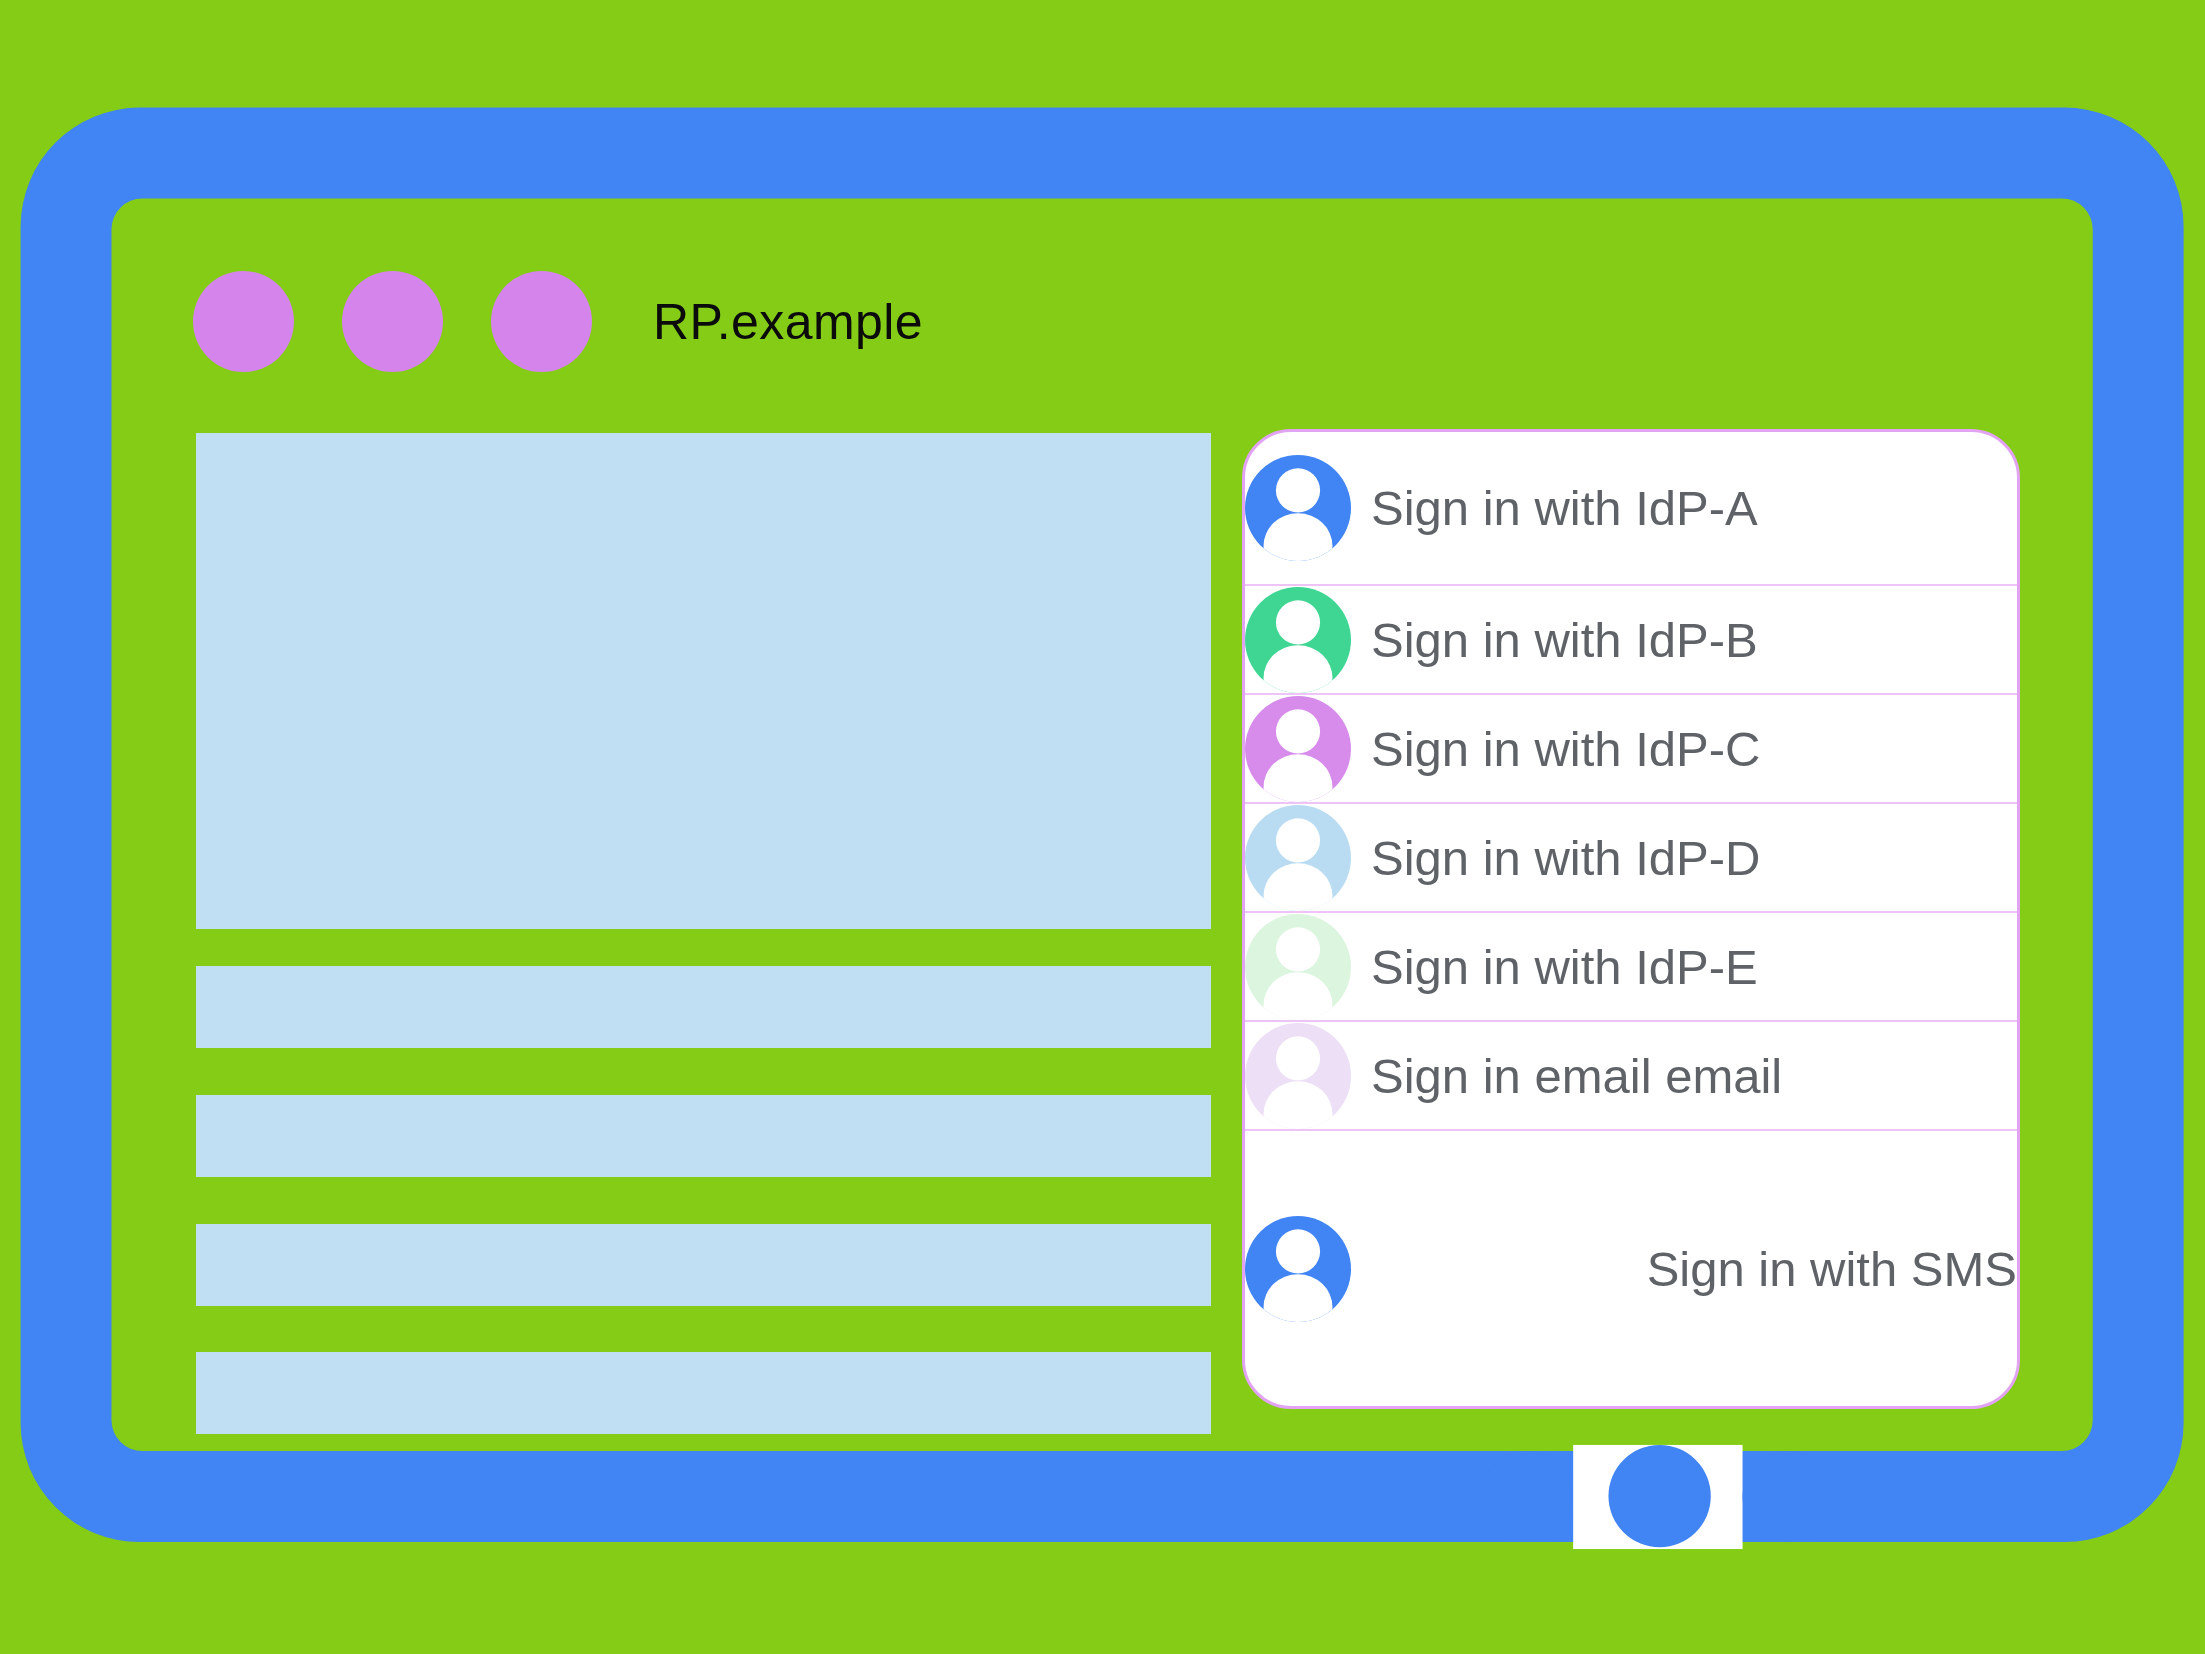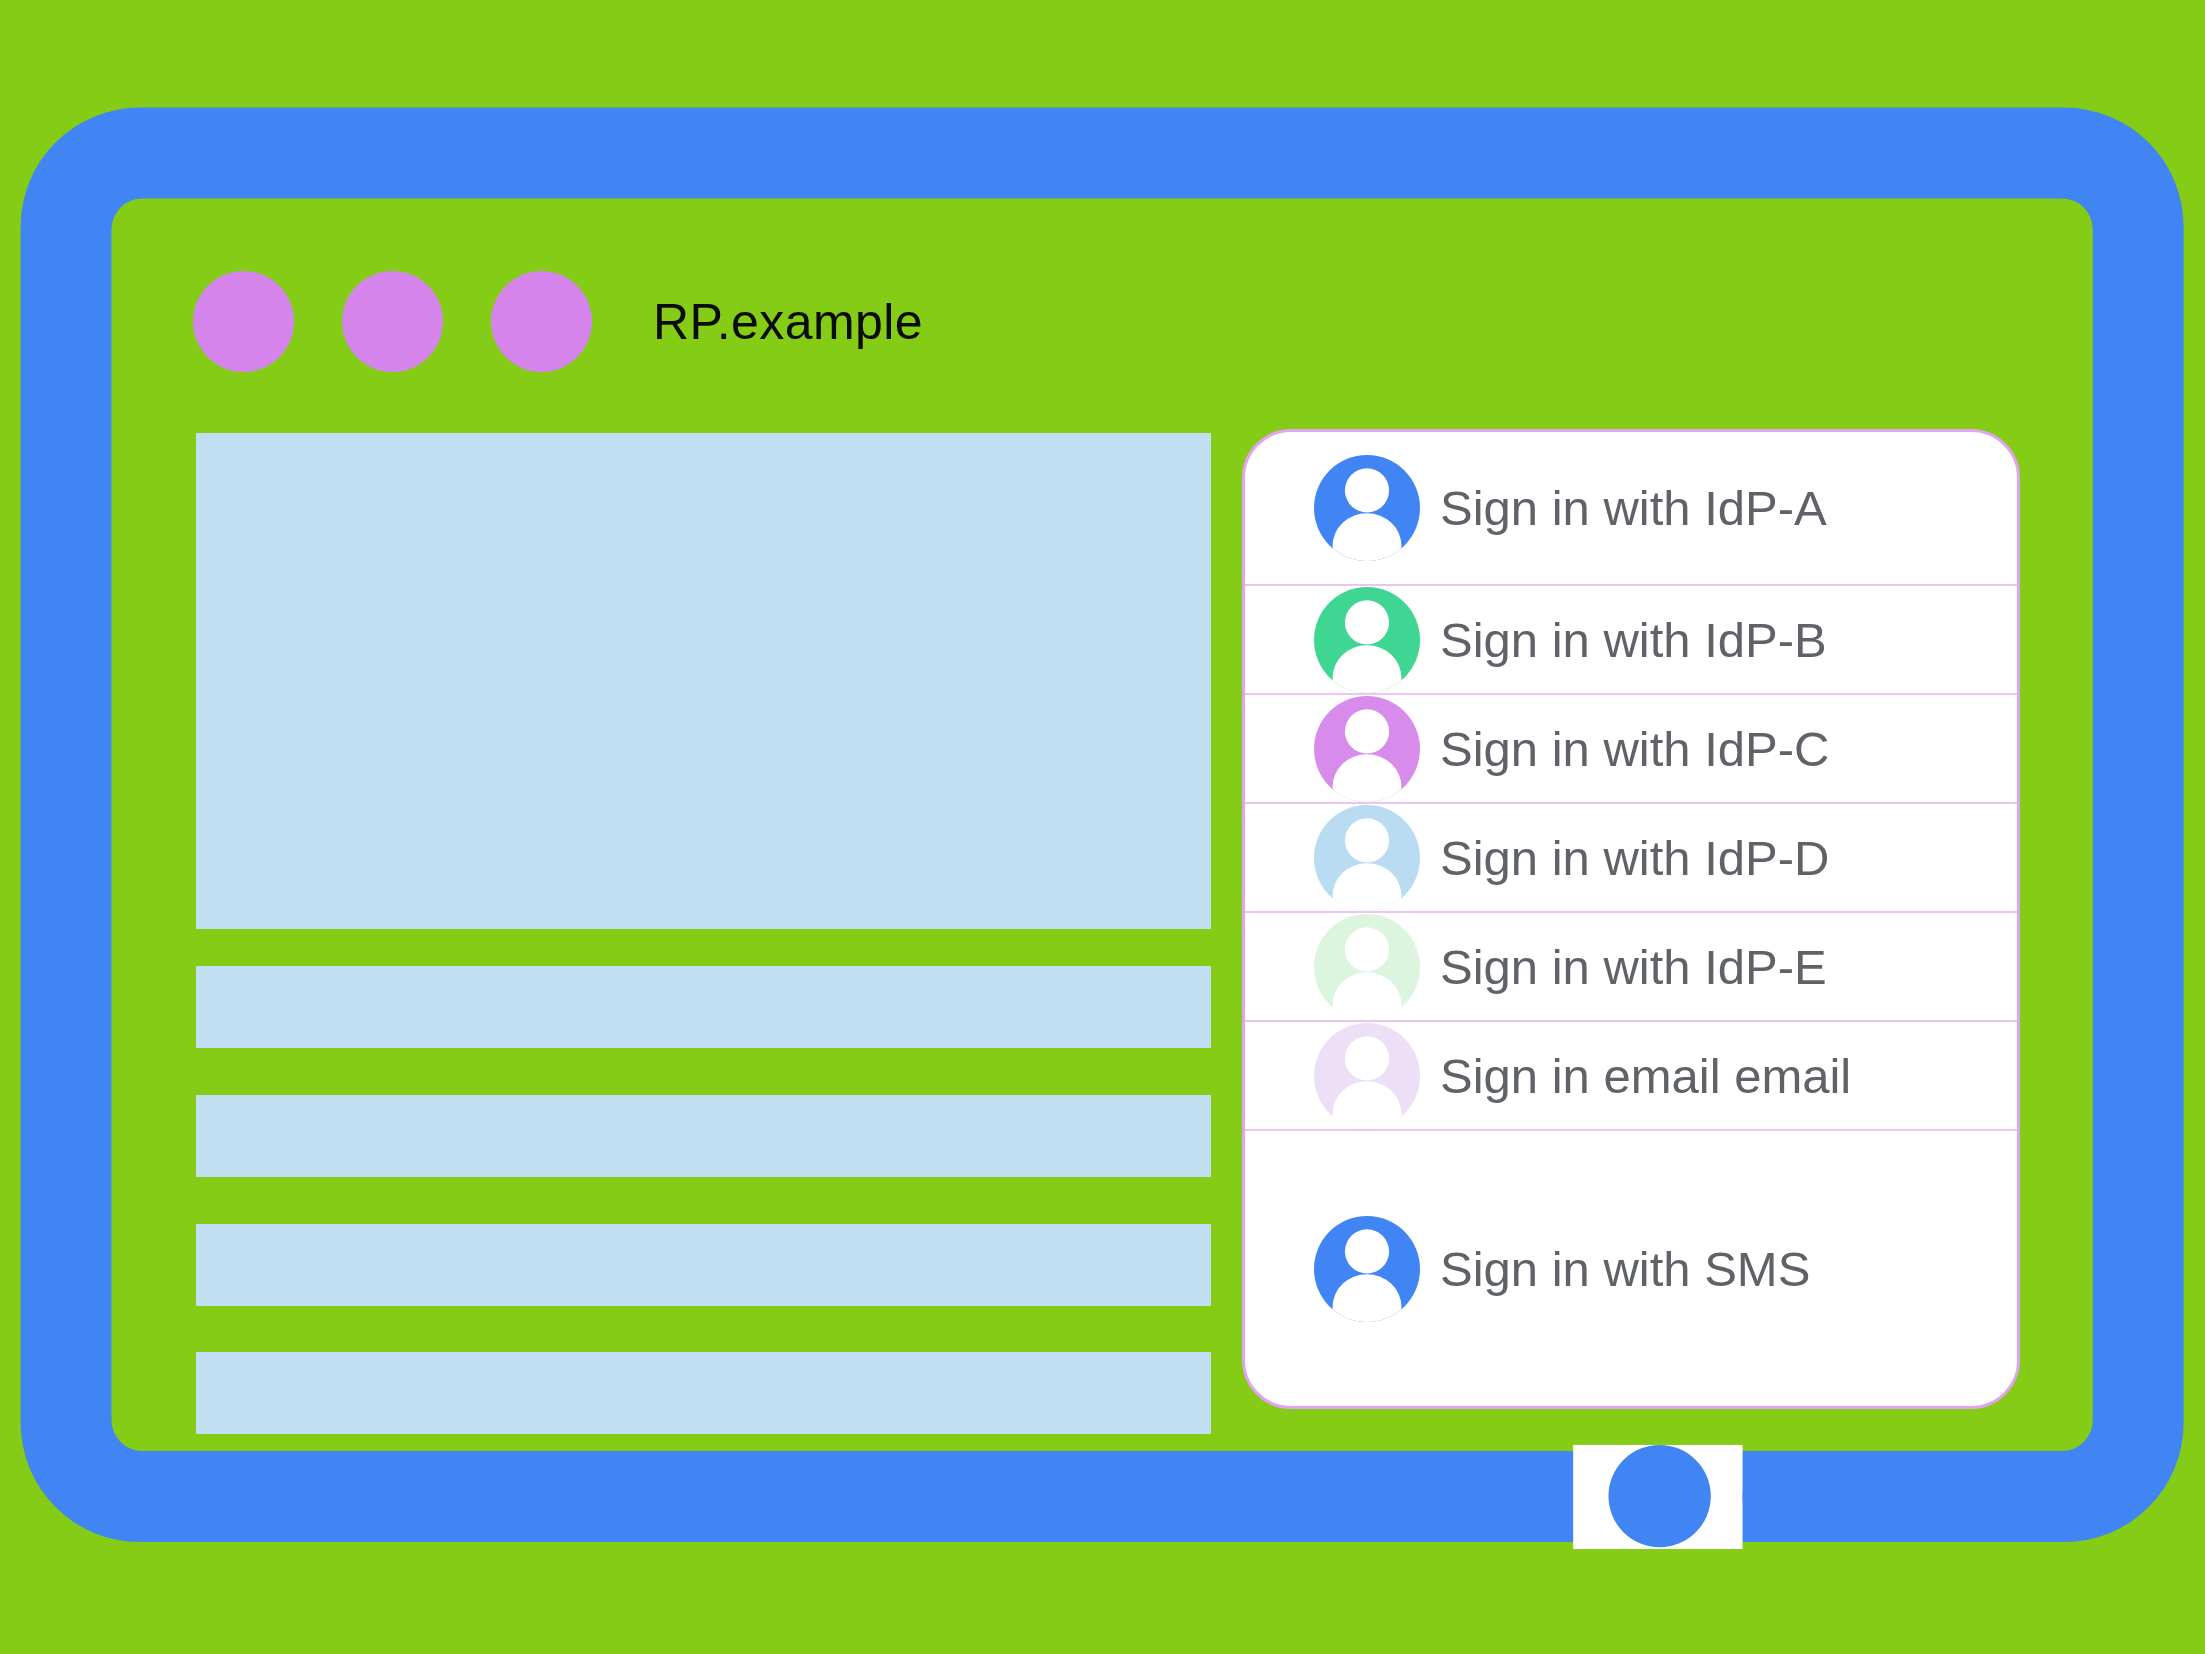--- a/index.html
+++ b/index.html
@@ -27,24 +27,24 @@
   
   .block{position:absolute;background:var(--placeholder);}
   .hero{left:196px;top:433px;width:1015px;height:496px;}
   .stripe{left:196px;width:1015px;height:82px;}
   .s1{top:966px;} .s2{top:1095px;} .s3{top:1224px;} .s4{top:1352px;}
 
   
   .signin-panel{position:absolute;left:1242px;top:429px;width:778px;height:980px;box-sizing:border-box;
     background:#ffffff;border:3.5px solid var(--panel-border);border-radius:49px;
     display:flex;flex-direction:column;overflow:hidden;}
-  .signin-item{display:flex;align-items:center;padding-left:69px;box-sizing:border-box;}
+  .signin-item{display:flex;align-items:center;box-sizing:border-box;}
   .signin-item:nth-child(1){height:152px;}
   .signin-item:nth-child(n+2){height:109px;border-top:2.6px solid var(--divider);}
-  .signin-item:last-child{height:auto;flex:1;}
+  .signin-item:last-child{height:auto;flex:1;justify-content:space-between;}
   .avatar{width:106px;height:106px;flex:0 0 106px;display:block;}
   .signin-label{margin-left:20px;font-size:49px;font-weight:500;color:var(--label);white-space:nowrap;}
 </style>
 </head>
 <body>
 
 <div class="canvas">
 
   <svg class="frame-svg" viewBox="0 0 2500 1875" aria-hidden="true">
     <defs>

